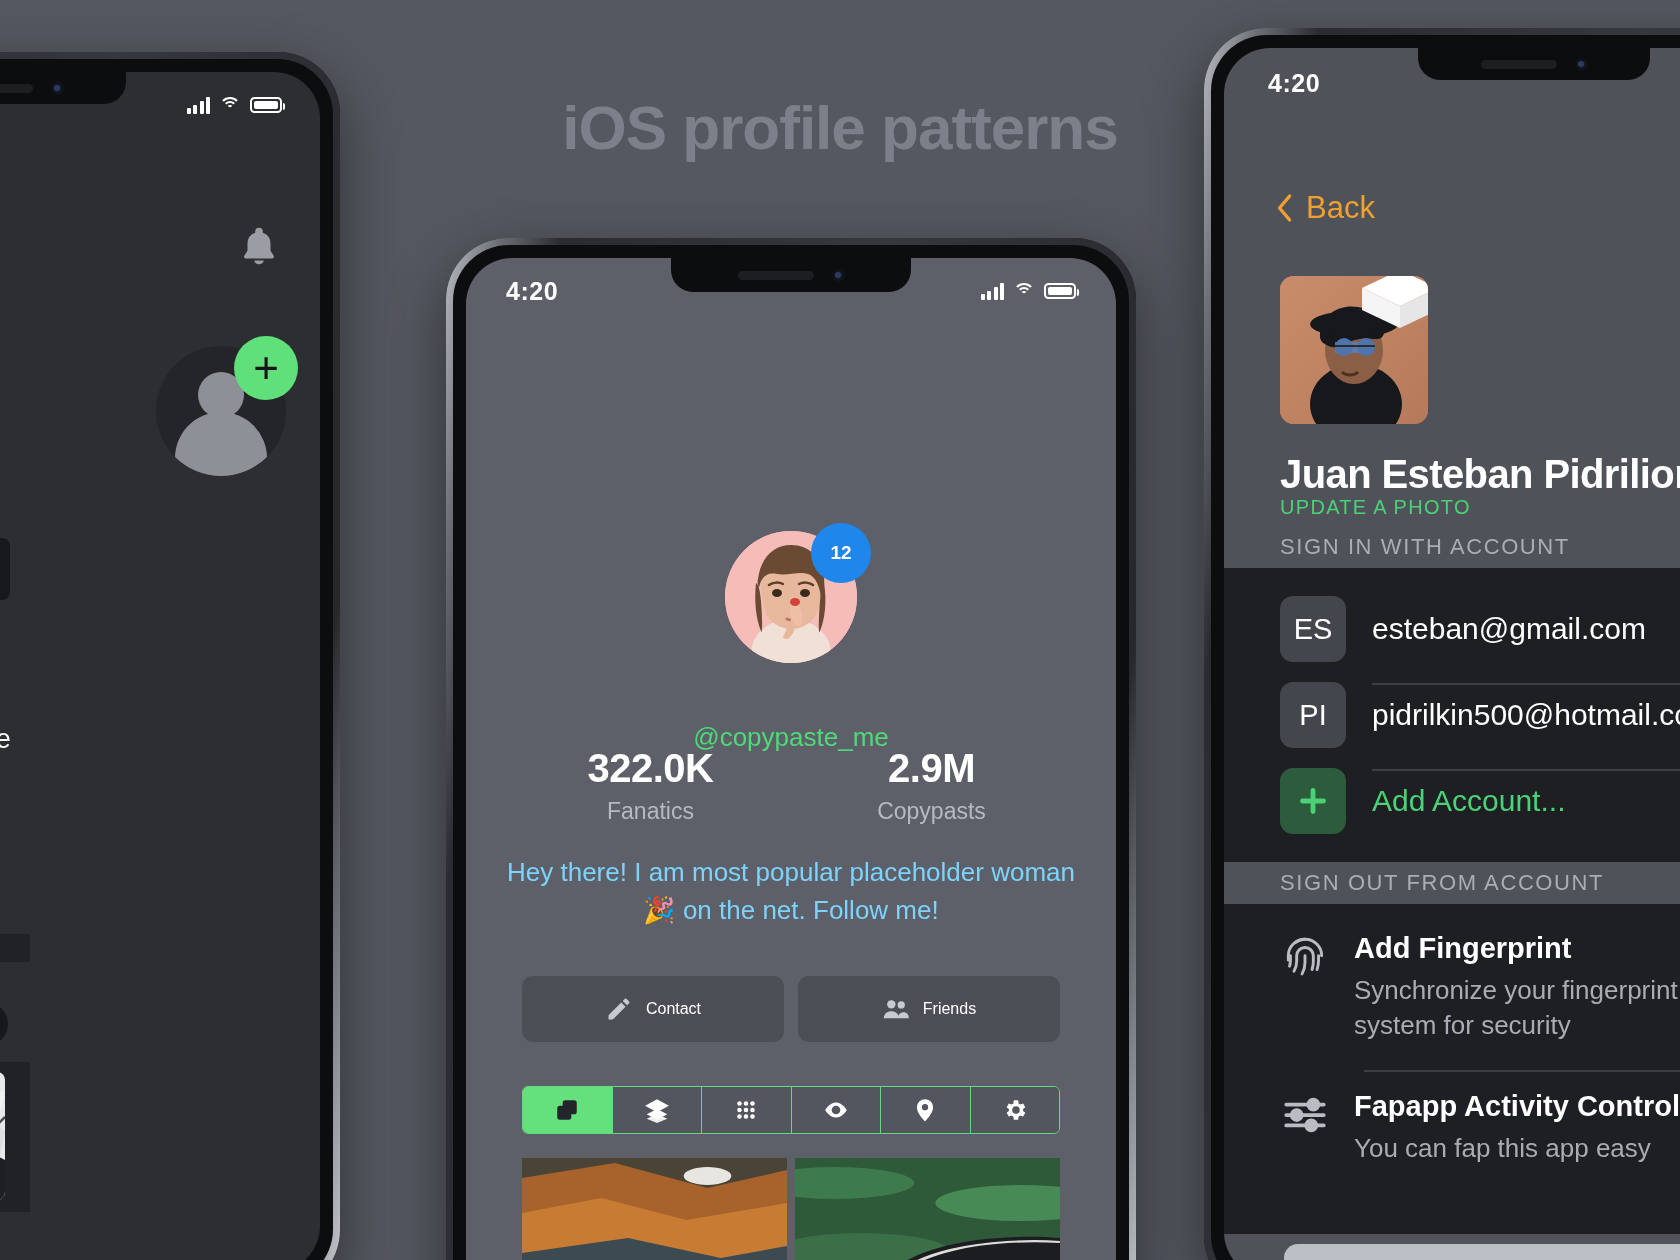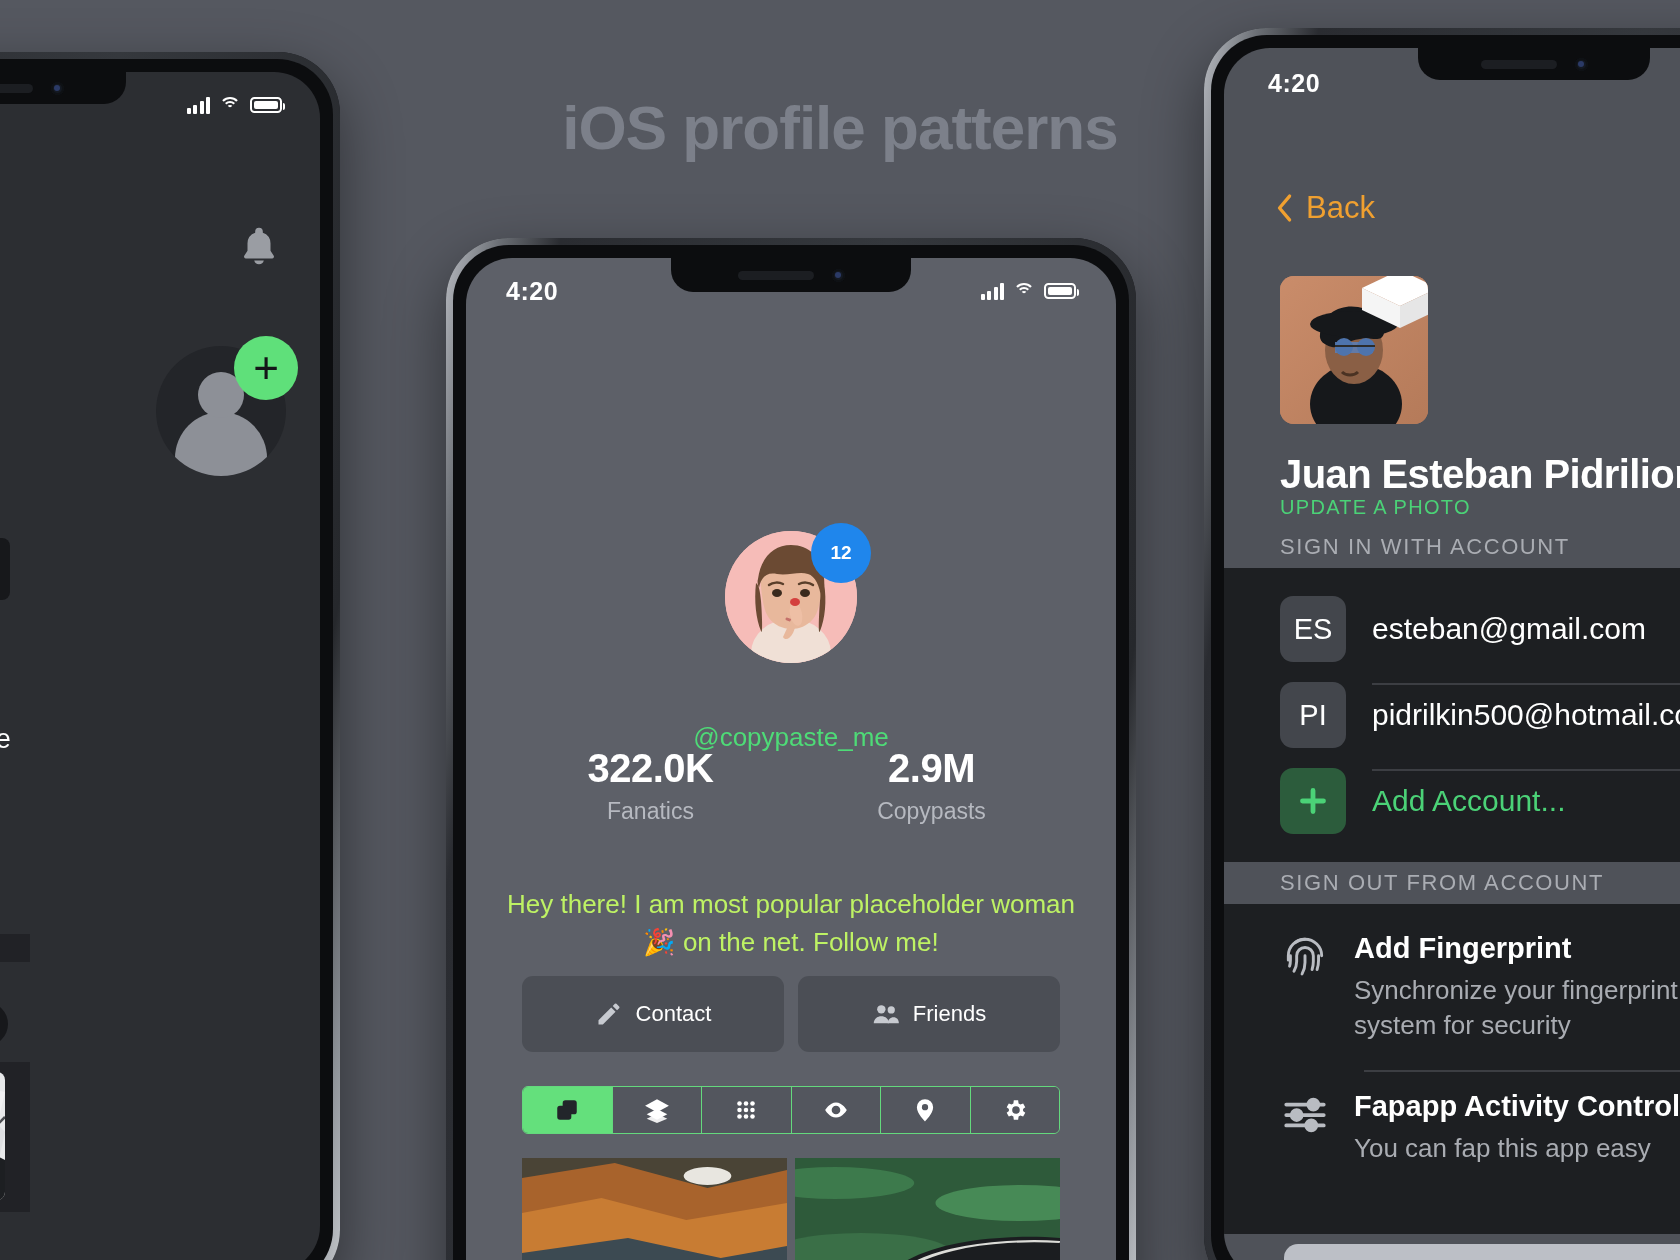--- a/index.html
+++ b/index.html
@@ -82,26 +82,26 @@
               background:#f3b9b6; position:relative; }
   .c-badge { position:absolute; right:-14px; top:-8px; width:60px; height:60px; border-radius:50%;
              background:#1f86ec; color:#fff; font-size:19px; font-weight:bold;
              display:flex; align-items:center; justify-content:center; }
   .c-handle { position:absolute; top:420px; left:0; right:0; text-align:center;
               font-size:26px; color:#4edb77;margin-top:44px; }
   .c-stats { position:absolute; top:488px; left:44px; right:44px; display:flex; }
   .c-stat { flex:1; text-align:center; }
   .c-stat .num { font-size:40px; font-weight:bold; color:#fff; letter-spacing:-.5px; }
   .c-stat .lbl { font-size:23px; color:#b6b9c0; margin-top:7px; }
-  .c-bio { position:absolute; top:628px; left:38px; right:38px; text-align:center;
-           color:#bef264; font-size:26px; line-height:1.45; }
+  .c-bio { position:absolute; top:596px; left:38px; right:38px; text-align:center;
+           color:#7dd3fc; font-size:26px; line-height:1.45; }
   .c-actions { position:absolute; top:718px; left:56px; right:56px; display:flex; gap:14px; }
-  .c-btn { flex:1; height:76px; border-radius:11px; background:#4b4e55;
+  .c-btn { flex:1; height:66px; border-radius:11px; background:#4b4e55;
            display:flex; align-items:center; justify-content:center; gap:13px;
-           color:#fff; font-size:22px; }
+           color:#fff; font-size:16px; }
   .c-btn.followed { background:#a9acb4; }
   .c-btn svg { width:28px; height:28px; }
   .c-seg { position:absolute; top:828px; left:56px; right:56px; height:48px;
            display:flex; border:1.6px solid #64d97d; border-radius:6px; overflow:hidden; }
   .c-seg .s { flex:1; display:flex; align-items:center; justify-content:center;
               border-right:1.6px solid #64d97d; background:#53565e; }
   .c-seg .s:last-child { border-right:none; }
   .c-seg .s.active { background:#64e07c; }
   .c-seg .s svg { width:26px; height:26px; }
   .c-grid { position:absolute; top:900px; left:56px; right:56px; height:140px;

